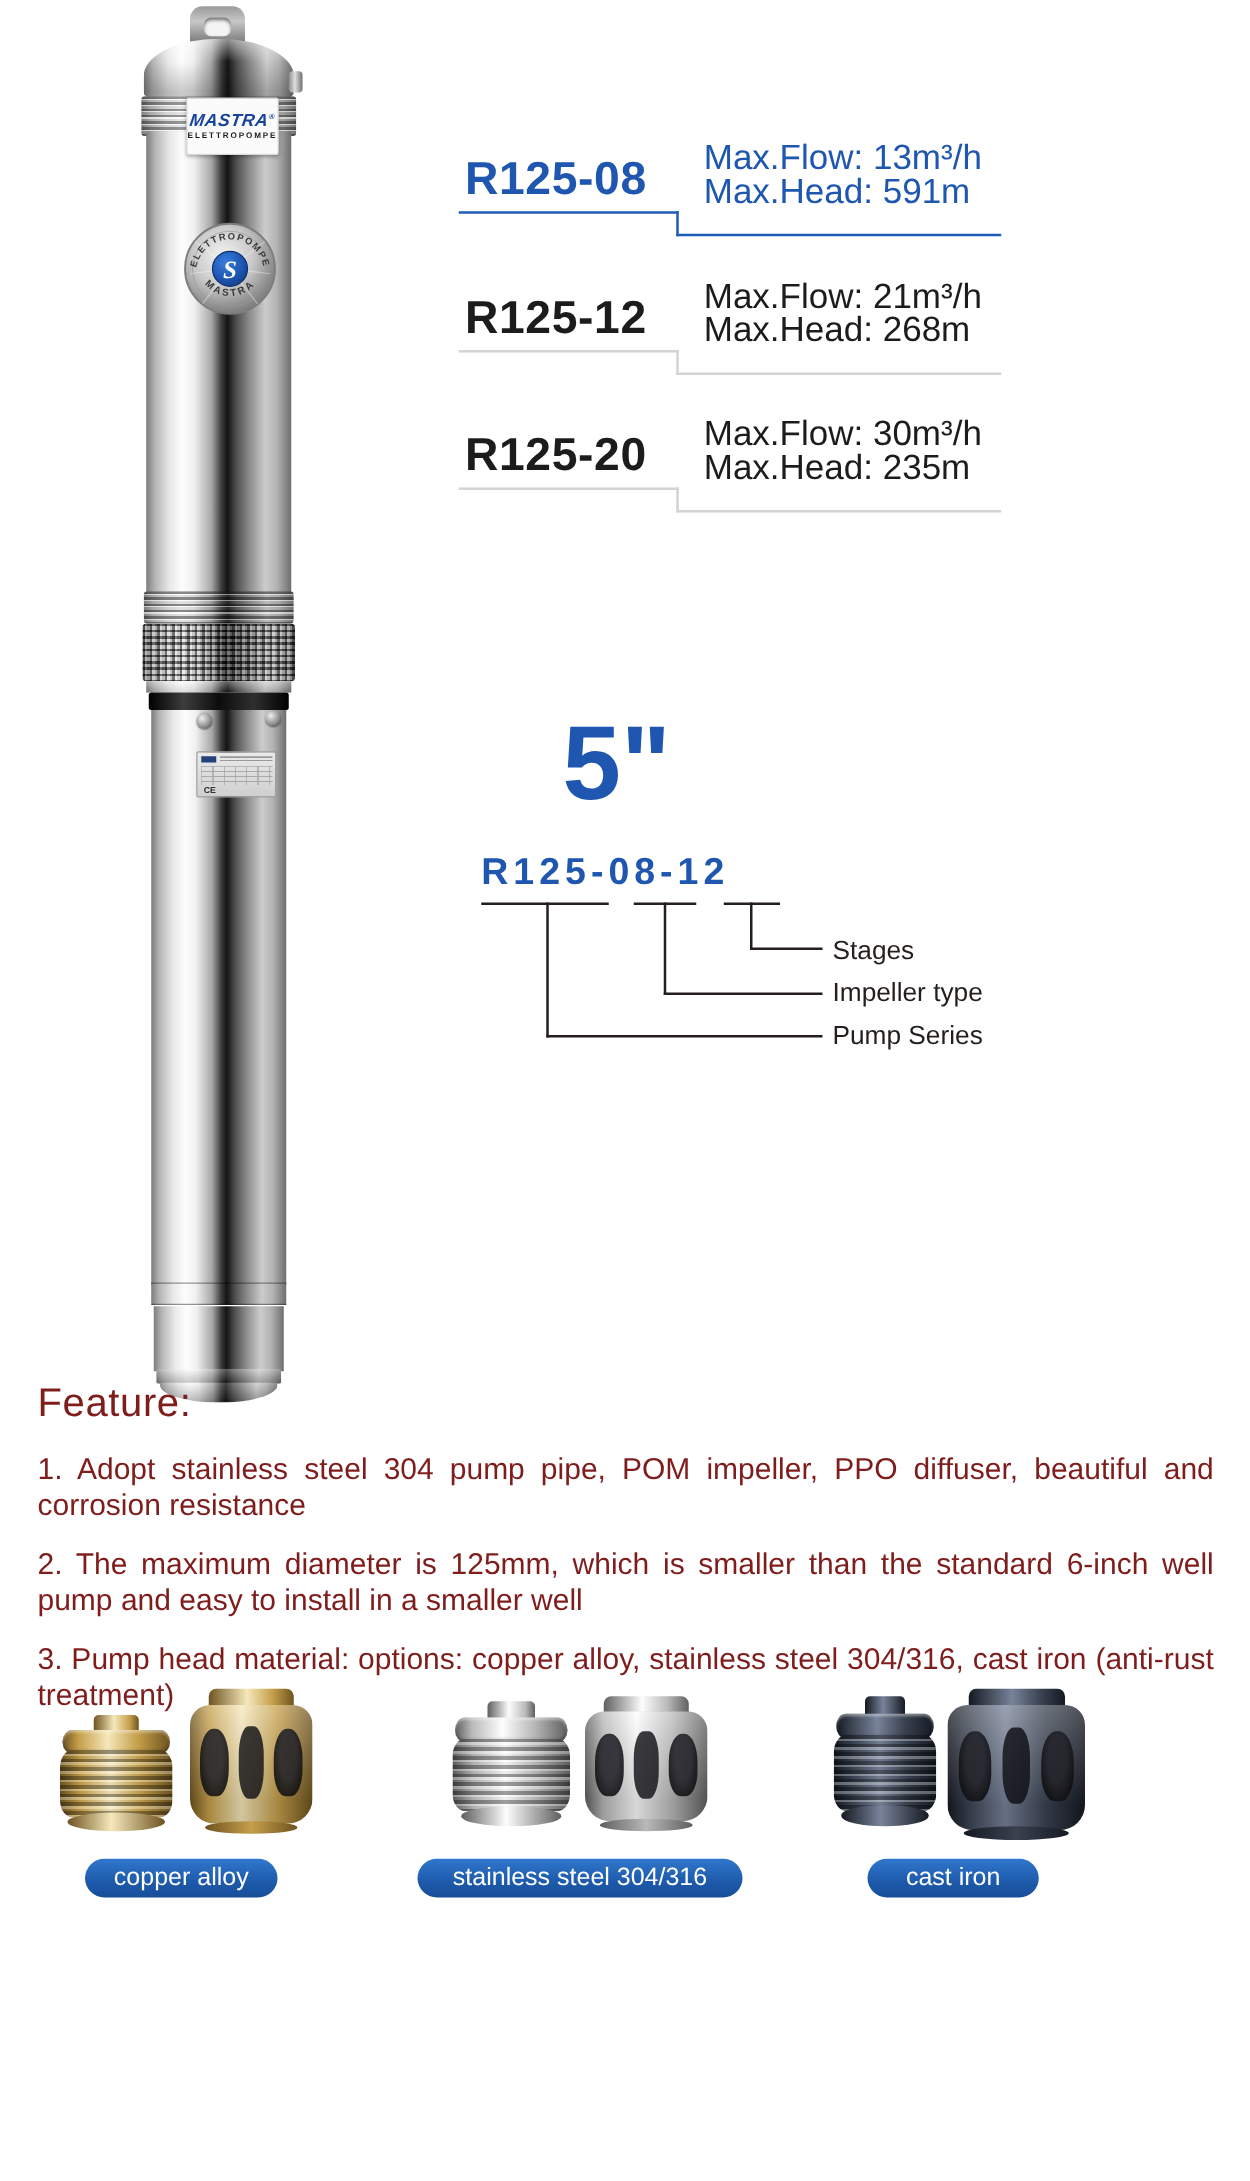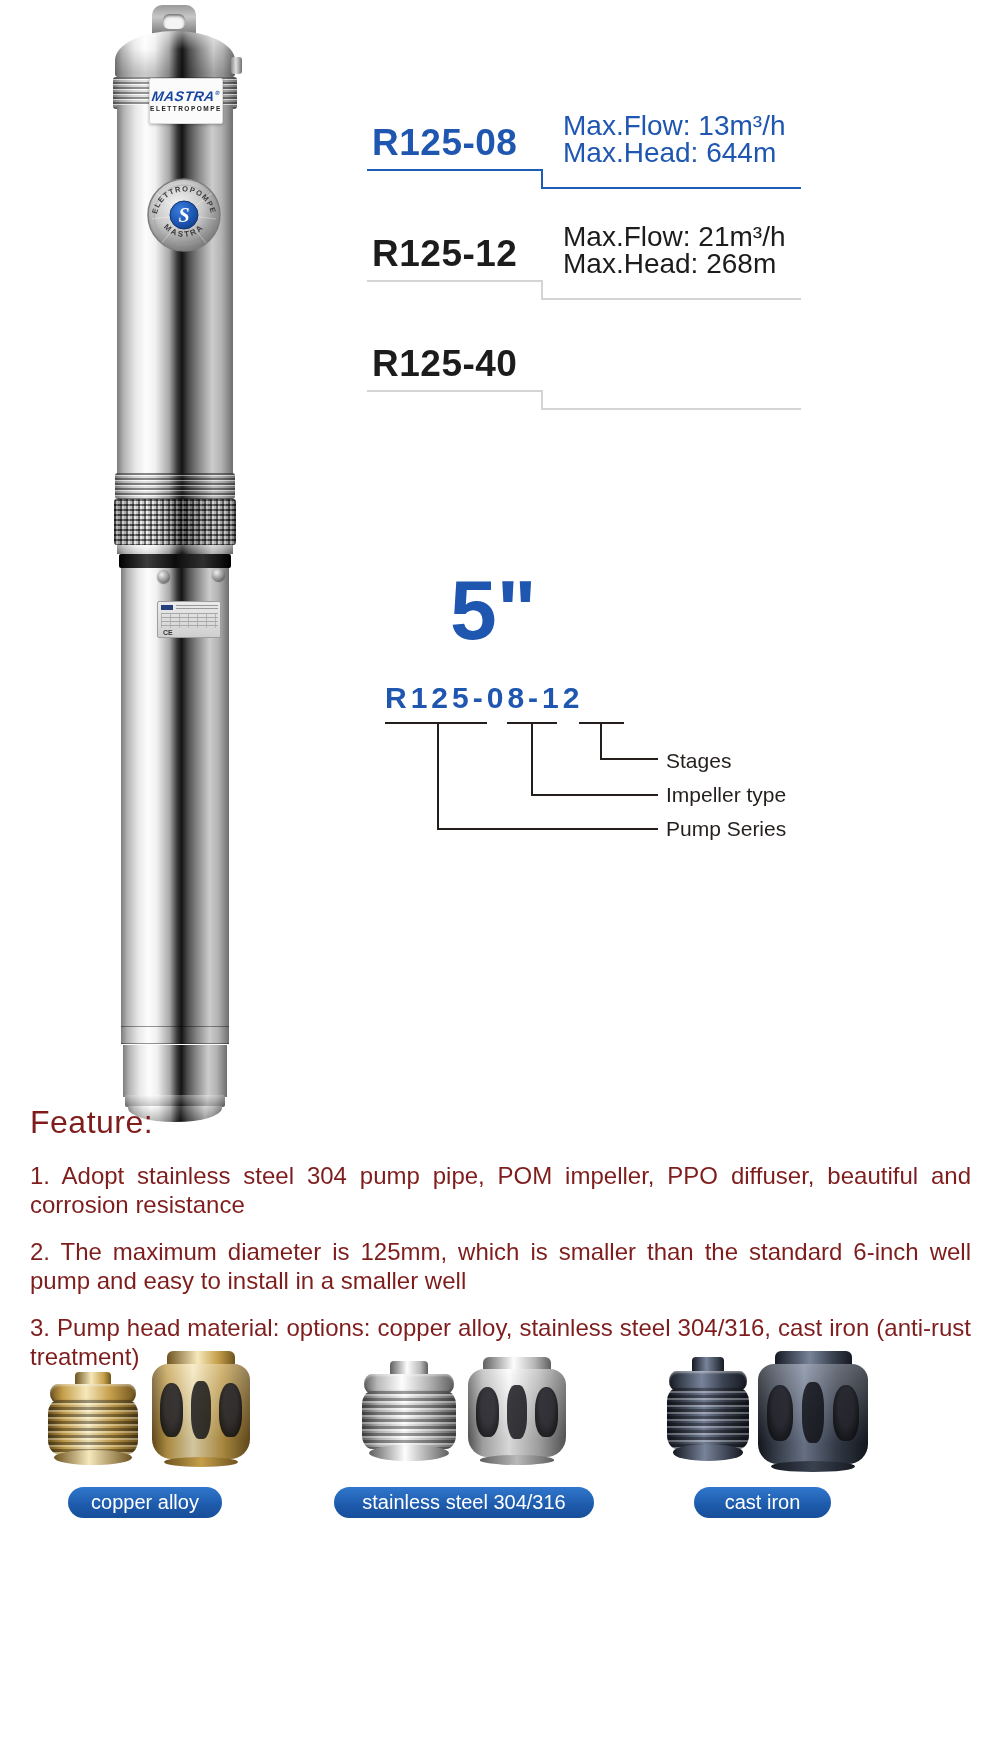--- a/index.html
+++ b/index.html
@@ -206,38 +206,42 @@
     <div class="joint-ring"></div>
     <div class="lower-body"></div>
     <div class="bottom-ring"></div>
     <div class="bottom-cap"></div>
   </div>
 
   <div class="spec-row row1">
     <div class="spec-name">R125-08</div>
     <div class="spec-lines">
       <div>Max.Flow: 13m³/h</div>
-      <div>Max.Head: 644m</div>
+      <div>Max.Head: 591m</div>
     </div>
     <div class="spec-seg1"></div>
     <div class="spec-vert"></div>
     <div class="spec-seg2"></div>
   </div>
   <div class="spec-row row2">
     <div class="spec-name">R125-12</div>
     <div class="spec-lines">
       <div>Max.Flow: 21m³/h</div>
       <div>Max.Head: 268m</div>
     </div>
     <div class="spec-seg1"></div>
     <div class="spec-vert"></div>
     <div class="spec-seg2"></div>
   </div>
   <div class="spec-row row3">
-    <div class="spec-name">R125-40</div>
+    <div class="spec-name">R125-20</div>
+    <div class="spec-lines">
+      <div>Max.Flow: 30m³/h</div>
+      <div>Max.Head: 235m</div>
+    </div>
     <div class="spec-seg1"></div>
     <div class="spec-vert"></div>
     <div class="spec-seg2"></div>
   </div>
 
   <div class="size-label">5"</div>
   <div class="code-text">R125-08-12</div>
   <div class="cd cd-u1"></div>
   <div class="cd cd-u2"></div>
   <div class="cd cd-u3"></div>

